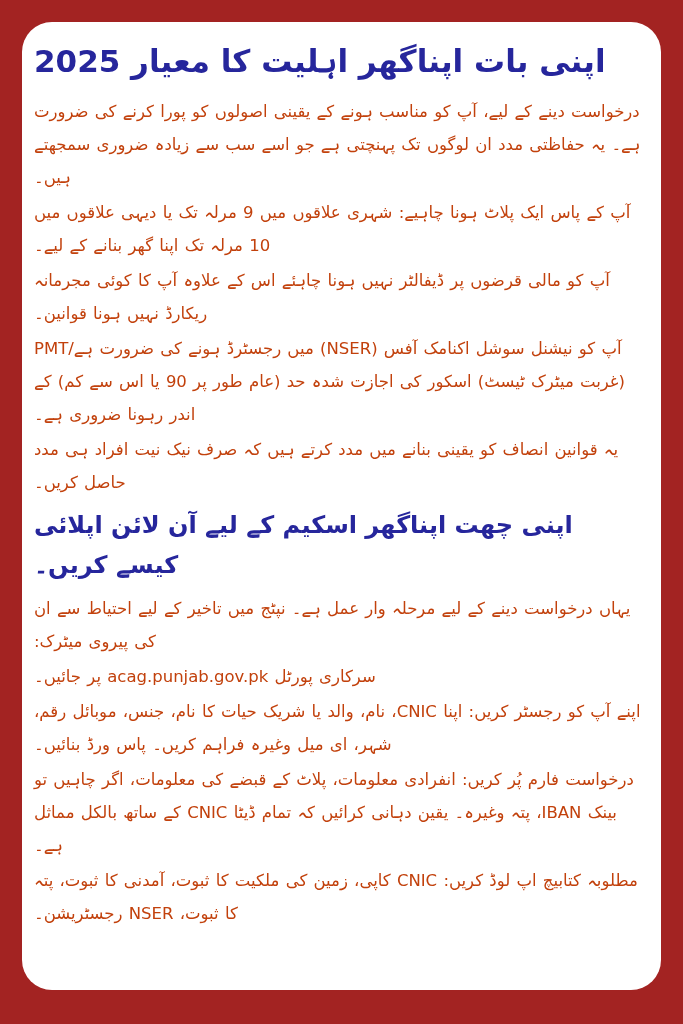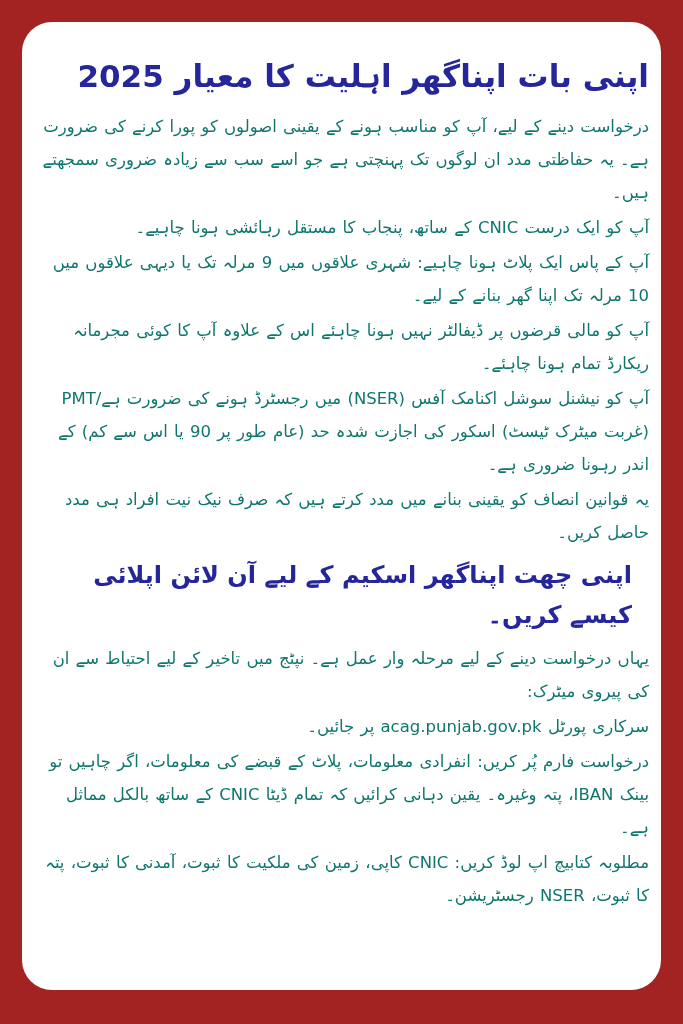--- a/index.html
+++ b/index.html
@@ -16,34 +16,34 @@
     padding: 22px 22px 34px 22px;
     margin: 0 auto;
     position: relative;
   }
   .content-card {
     width: 100%;
     height: 100%;
     background: #ffffff;
     border-radius: 30px;
     box-sizing: border-box;
-    padding: 27px 12px 12px 12px;
+    padding: 12px 12px 12px 12px;
     direction: rtl;
-    text-align: right;
+    text-align: left;
     overflow: hidden;
   }
   .page-title {
     color: #26269C;
     font-size: 31px;
     font-weight: bold;
     line-height: 1.5;
     margin: 4px 0 10px 0;
   }
   .para {
-    color: #0f766e;
+    color: #c2410c;
     font-size: 16.5px;
     font-weight: 500;
     line-height: 2.0;
     margin: 0 0 2px 0;
     word-spacing: 1px;
   }
   .section-heading {
     color: #26269C;
     font-size: 24px;
     font-weight: bold;
@@ -53,27 +53,27 @@
 </style>
 </head>
 <body>
 
 <div class="page-frame">
   <div class="content-card">
 
     <h1 class="page-title">اپنی بات اپناگھر اہلیت کا معیار 2025</h1>
 
     <p class="para">درخواست دینے کے لیے، آپ کو مناسب ہونے کے یقینی اصولوں کو پورا کرنے کی ضرورت ہے۔ یہ حفاظتی مدد ان لوگوں تک پہنچتی ہے جو اسے سب سے زیادہ ضروری سمجھتے ہیں۔</p>
-    <p class="para">آپ کو ایک درست CNIC کے ساتھ، پنجاب کا مستقل رہائشی ہونا چاہیے۔</p>
     <p class="para">آپ کے پاس ایک پلاٹ ہونا چاہیے: شہری علاقوں میں 9 مرلہ تک یا دیہی علاقوں میں 10 مرلہ تک اپنا گھر بنانے کے لیے۔</p>
-    <p class="para">آپ کو مالی قرضوں پر ڈیفالٹر نہیں ہونا چاہئے اس کے علاوہ آپ کا کوئی مجرمانہ ریکارڈ تمام ہونا چاہئے۔</p>
+    <p class="para">آپ کو مالی قرضوں پر ڈیفالٹر نہیں ہونا چاہئے اس کے علاوہ آپ کا کوئی مجرمانہ ریکارڈ نہیں ہونا قوانین۔</p>
     <p class="para">آپ کو نیشنل سوشل اکنامک آفس (NSER) میں رجسٹرڈ ہونے کی ضرورت ہے/PMT (غربت میٹرک ٹیسٹ) اسکور کی اجازت شدہ حد (عام طور پر 90 یا اس سے کم) کے اندر رہونا ضروری ہے۔</p>
     <p class="para">یہ قوانین انصاف کو یقینی بنانے میں مدد کرتے ہیں کہ صرف نیک نیت افراد ہی مدد حاصل کریں۔</p>
 
     <h2 class="section-heading">اپنی چھت اپناگھر اسکیم کے لیے آن لائن اپلائی کیسے کریں۔</h2>
 
     <p class="para">یہاں درخواست دینے کے لیے مرحلہ وار عمل ہے۔ نپٹج میں تاخیر کے لیے احتیاط سے ان کی پیروی میٹرک:</p>
     <p class="para">سرکاری پورٹل acag.punjab.gov.pk پر جائیں۔</p>
+    <p class="para">اپنے آپ کو رجسٹر کریں: اپنا CNIC، نام، والد یا شریک حیات کا نام، جنس، موبائل رقم، شہر، ای میل وغیرہ فراہم کریں۔ پاس ورڈ بنائیں۔</p>
     <p class="para">درخواست فارم پُر کریں: انفرادی معلومات، پلاٹ کے قبضے کی معلومات، اگر چاہیں تو بینک IBAN، پتہ وغیرہ۔ یقین دہانی کرائیں کہ تمام ڈیٹا CNIC کے ساتھ بالکل مماثل ہے۔</p>
     <p class="para">مطلوبہ کتابیچ اپ لوڈ کریں: CNIC کاپی، زمین کی ملکیت کا ثبوت، آمدنی کا ثبوت، پتہ کا ثبوت، NSER رجسٹریشن۔</p>
 
   </div>
 </div>
 
 </body></html>

